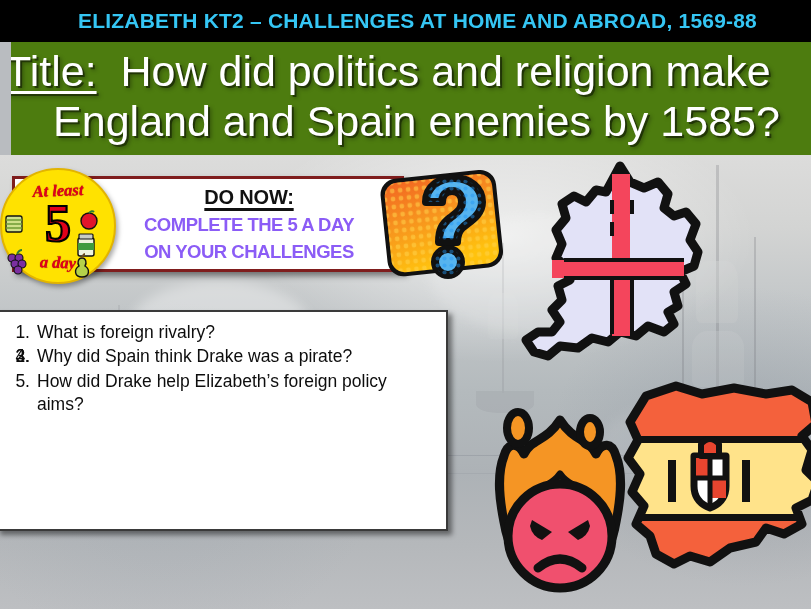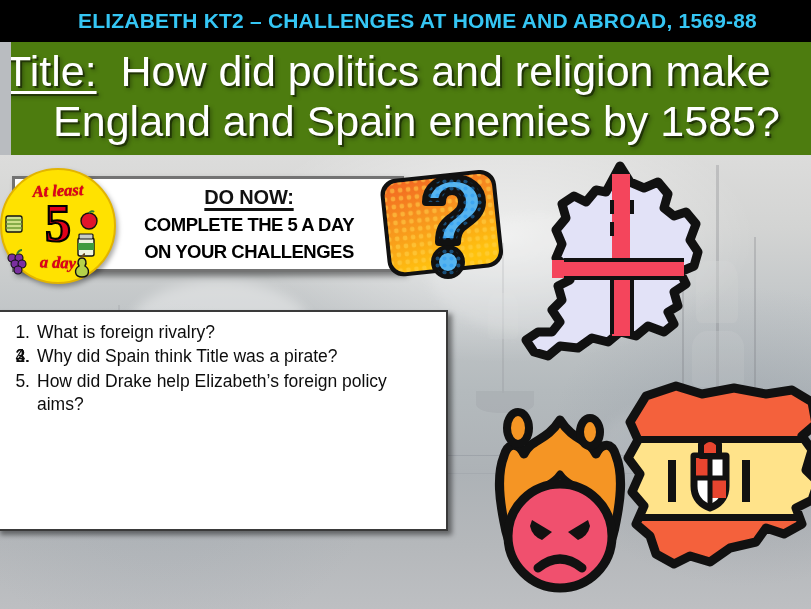--- a/index.html
+++ b/index.html
@@ -135,21 +135,21 @@
   }
 
   
   .donow {
     position: absolute;
     left: 12px;
     top: 176px;
     width: 392px;
     height: 96px;
     background: #ffffff;
-    border: 3px solid #737373;
+    border: 3px solid #7f1d1d;
     box-shadow: 4px 4px 6px rgba(0,0,0,0.45);
     z-index: 12;
     display: flex;
     flex-direction: column;
     align-items: center;
     justify-content: center;
     padding-left: 82px;
     box-sizing: border-box;
   }
   .donow-l1 {
@@ -158,21 +158,21 @@
     color: #111;
     text-decoration: underline;
     text-decoration-thickness: 3px;
     text-underline-offset: 4px;
     letter-spacing: -0.2px;
     font-family: "Liberation Sans", sans-serif;
   }
   .donow-l2, .donow-l3 {
     font-size: 18.5px;
     font-weight: bold;
-    color: #000000;
+    color: #8b5cf6;
     letter-spacing: -0.5px;
     margin-top: 5px;
     white-space: nowrap;
     font-family: "Liberation Sans", sans-serif;
   }
 
   
   .fiveaday {
     position: absolute;
     left: 0px;
@@ -505,21 +505,21 @@
         <span>What is foreign rivalry?</span>
       </li>
       <li>
         <span class="qnum">2.</span>
       </li>
       <li>
         <span class="qnum">3.</span>
       </li>
       <li>
         <span class="qnum">4.</span>
-        <span>Why did Spain think Title was a pirate?</span>
+        <span>Why did Spain think Drake was a pirate?</span>
       </li>
       <li>
         <span class="qnum">5.</span>
         <span>How did Drake help Elizabeth’s foreign policy aims?</span>
       </li>
     </ul>
   </div>
 
   <div class="title-band">
     <div class="title-line title-line-1">

